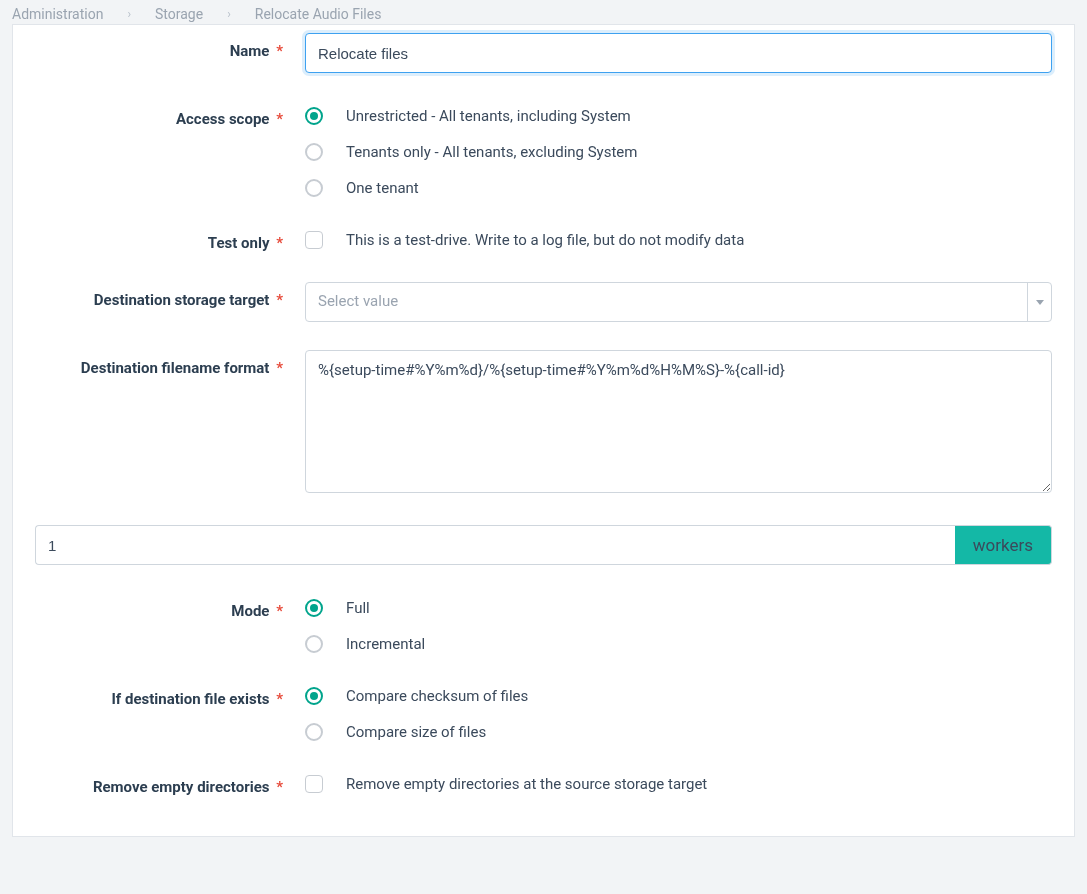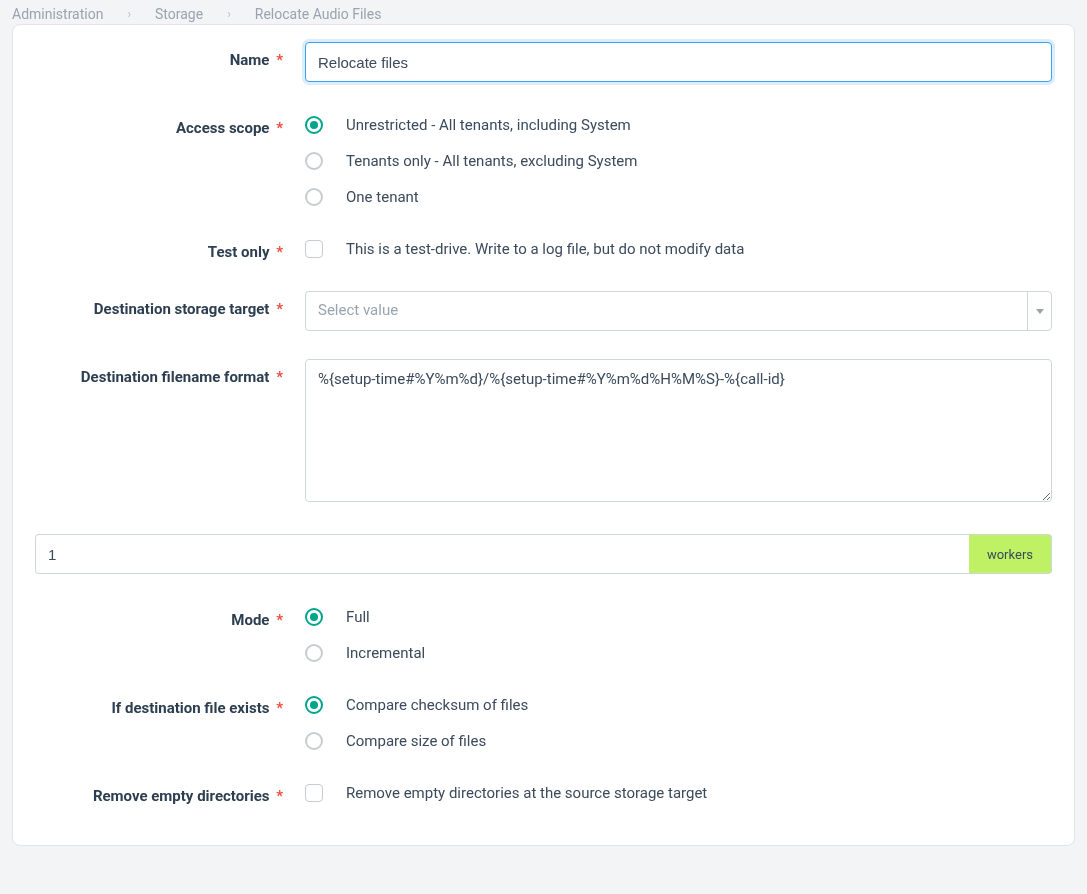--- a/index.html
+++ b/index.html
@@ -26,23 +26,23 @@
   .crumb-sep { color: #b9c1cb; font-size: 12px; }
   h1.page-title {
     font-size: 36px;
     font-weight: 700;
     color: #2C3E50;
     padding: 6px 12px 18px 12px;
   }
   .panel {
     background: #fff;
     border: 1px solid #e1e5ea;
-    border-radius: 8px;
+    border-radius: 0;
     margin: 0 12px;
-    padding: 17px 22px 10px 22px;
+    padding: 8px 22px 10px 22px;
   }
   .form-row {
     display: flex;
     align-items: flex-start;
     margin-bottom: 28px;
   }
   .label-col {
     width: 270px;
     flex: 0 0 270px;
     text-align: right;
@@ -113,30 +113,30 @@
   .addon-group {
     display: flex;
     width: 100%;
   }
   .addon-group .text-input {
     border-top-right-radius: 0;
     border-bottom-right-radius: 0;
     border-right: none;
   }
   .addon {
-    background: #bef264;
+    background: #14b8a6;
     border: 1px solid #cfd6dd;
     border-left: none;
     border-top-right-radius: 4px;
     border-bottom-right-radius: 4px;
     display: flex;
     align-items: center;
     padding: 0 18px;
     color: #3b4a5c;
-    font-size: 13px;
+    font-size: 17px;
     text-align: right;
   }
   .radio-row, .check-row {
     display: flex;
     align-items: center;
     gap: 23px;
     margin-bottom: 18px;
     cursor: pointer;
   }
   .radio-row:last-child, .check-row:last-child { margin-bottom: 0; }

